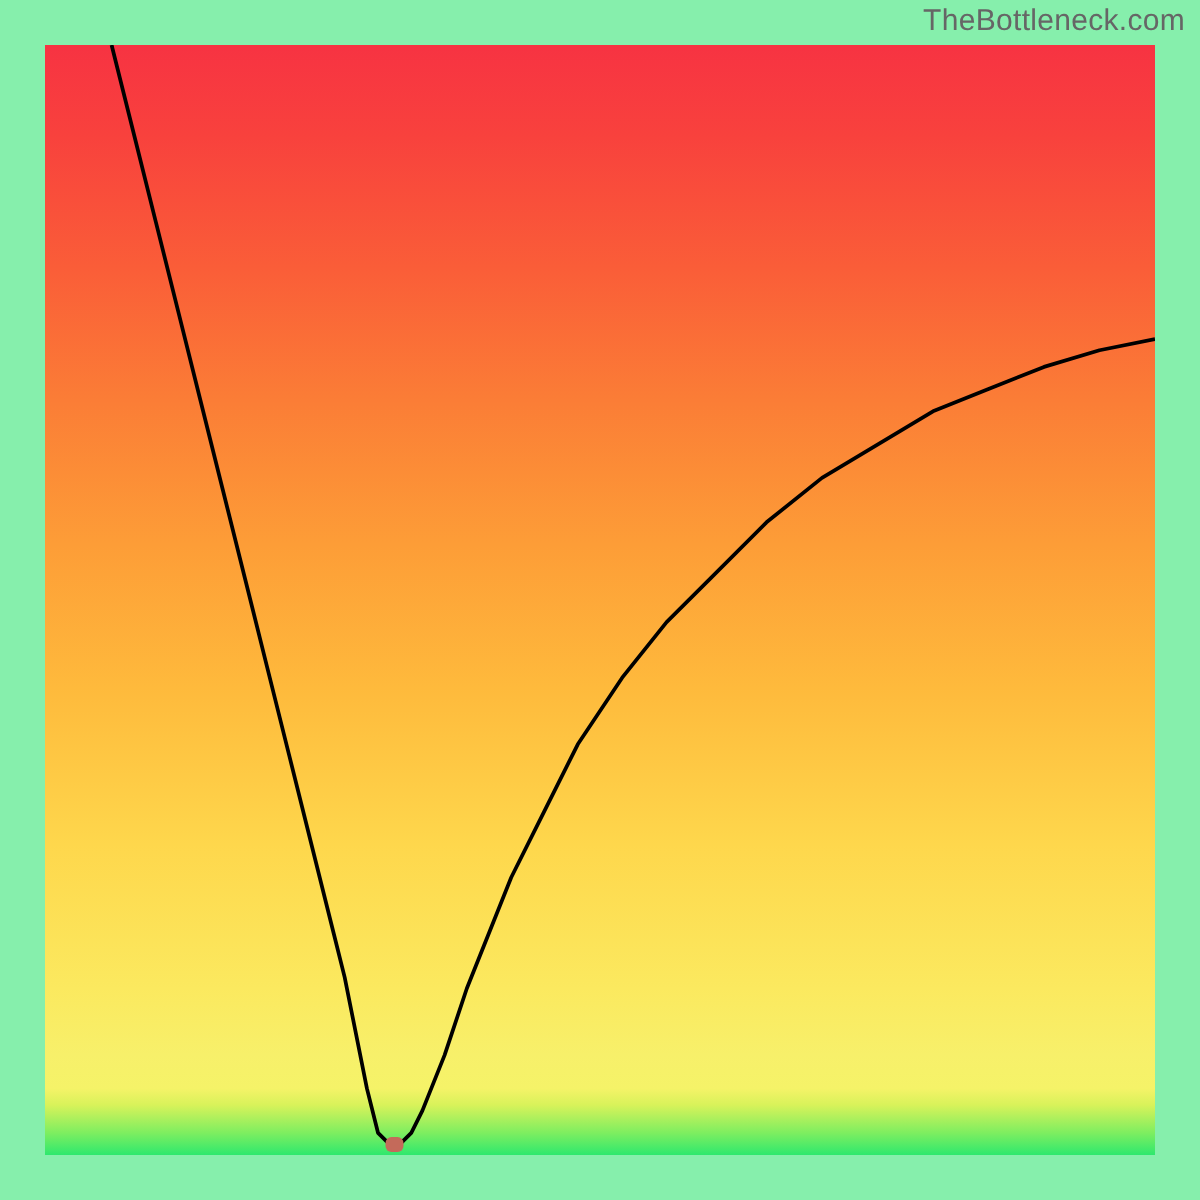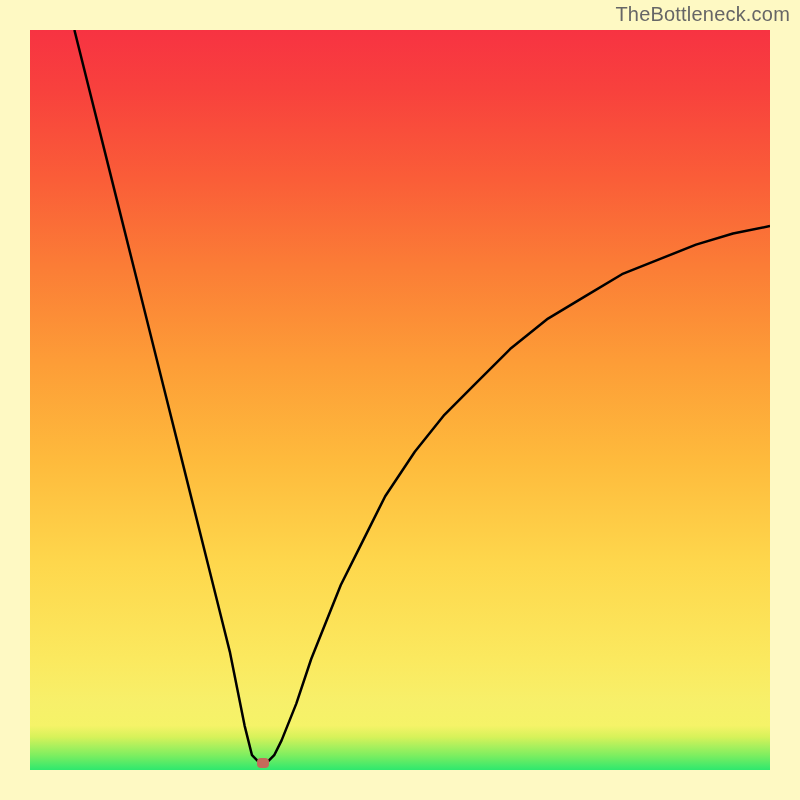--- a/index.html
+++ b/index.html
@@ -8,21 +8,21 @@
     width: 800px;
     height: 800px;
     overflow: hidden;
     background: #000;
     font-family: Arial, Helvetica, sans-serif;
   }
   .frame {
     position: relative;
     width: 800px;
     height: 800px;
-    background: #fef9c3;
+    background: #86efac;
   }
   .watermark {
     position: absolute;
     top: 3px;
     right: 10px;
     color: #666;
     font-size: 20px;
     font-weight: 500;
     letter-spacing: 0.2px;
     z-index: 5;

